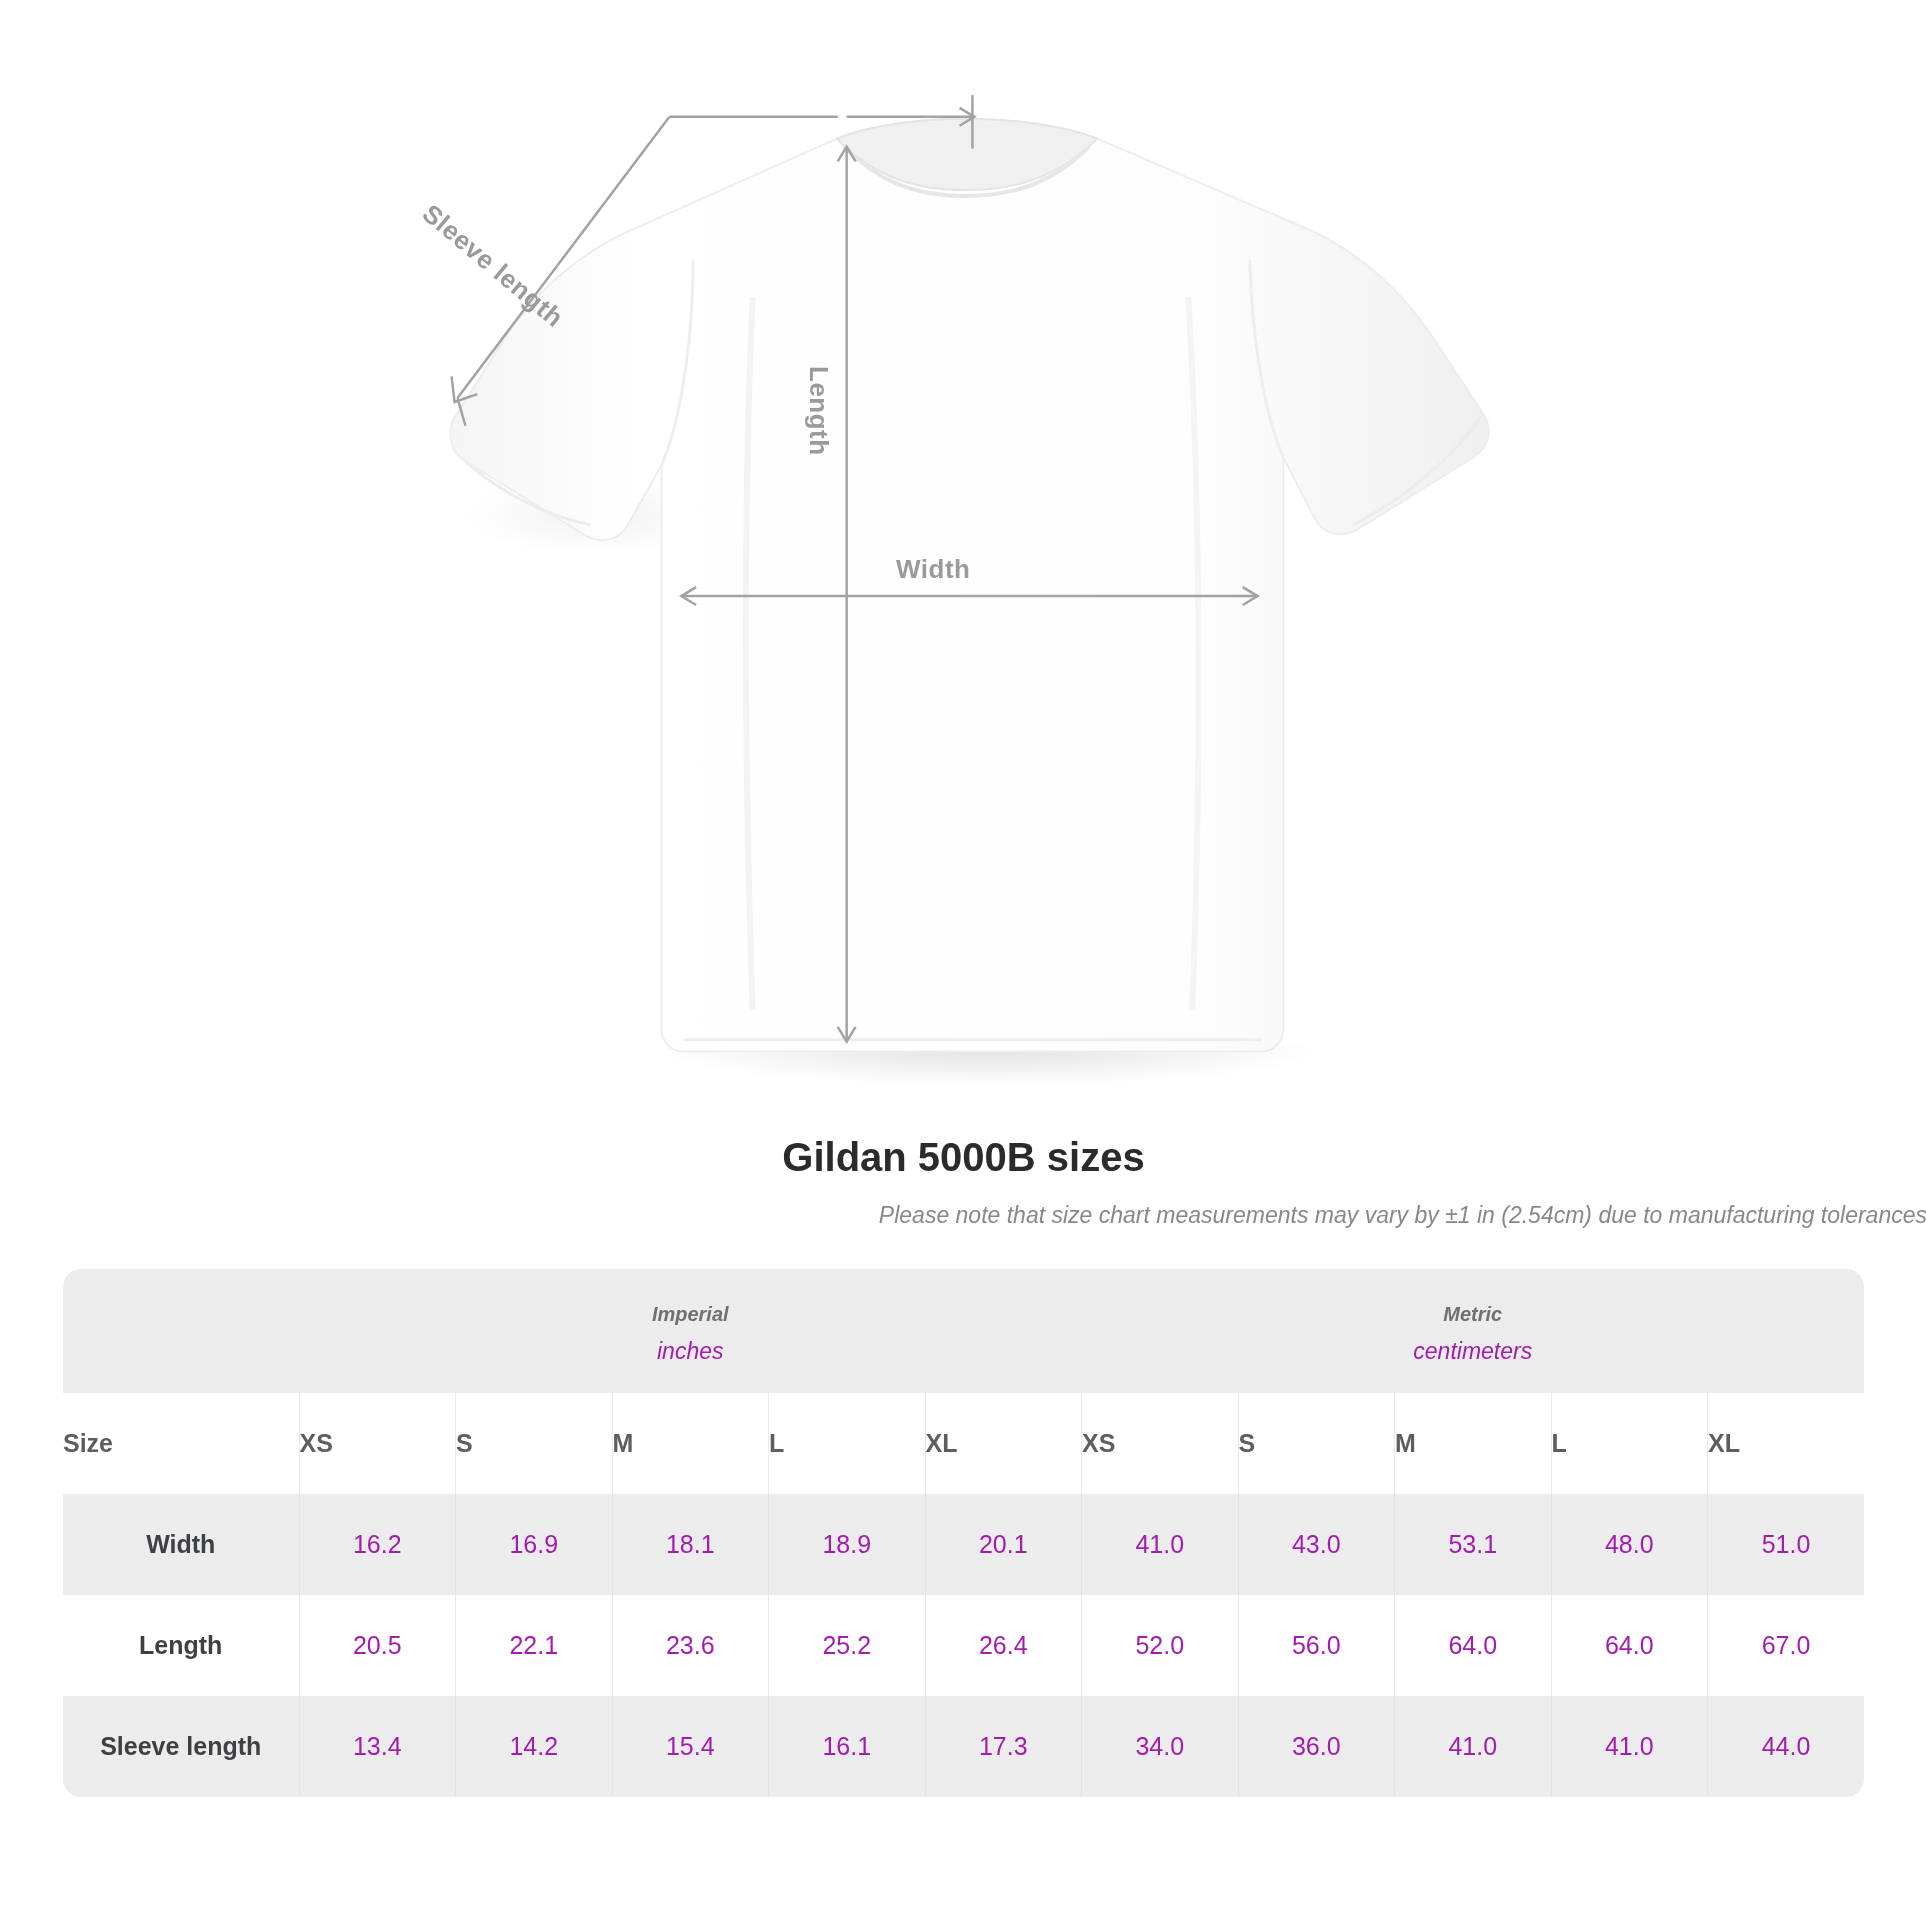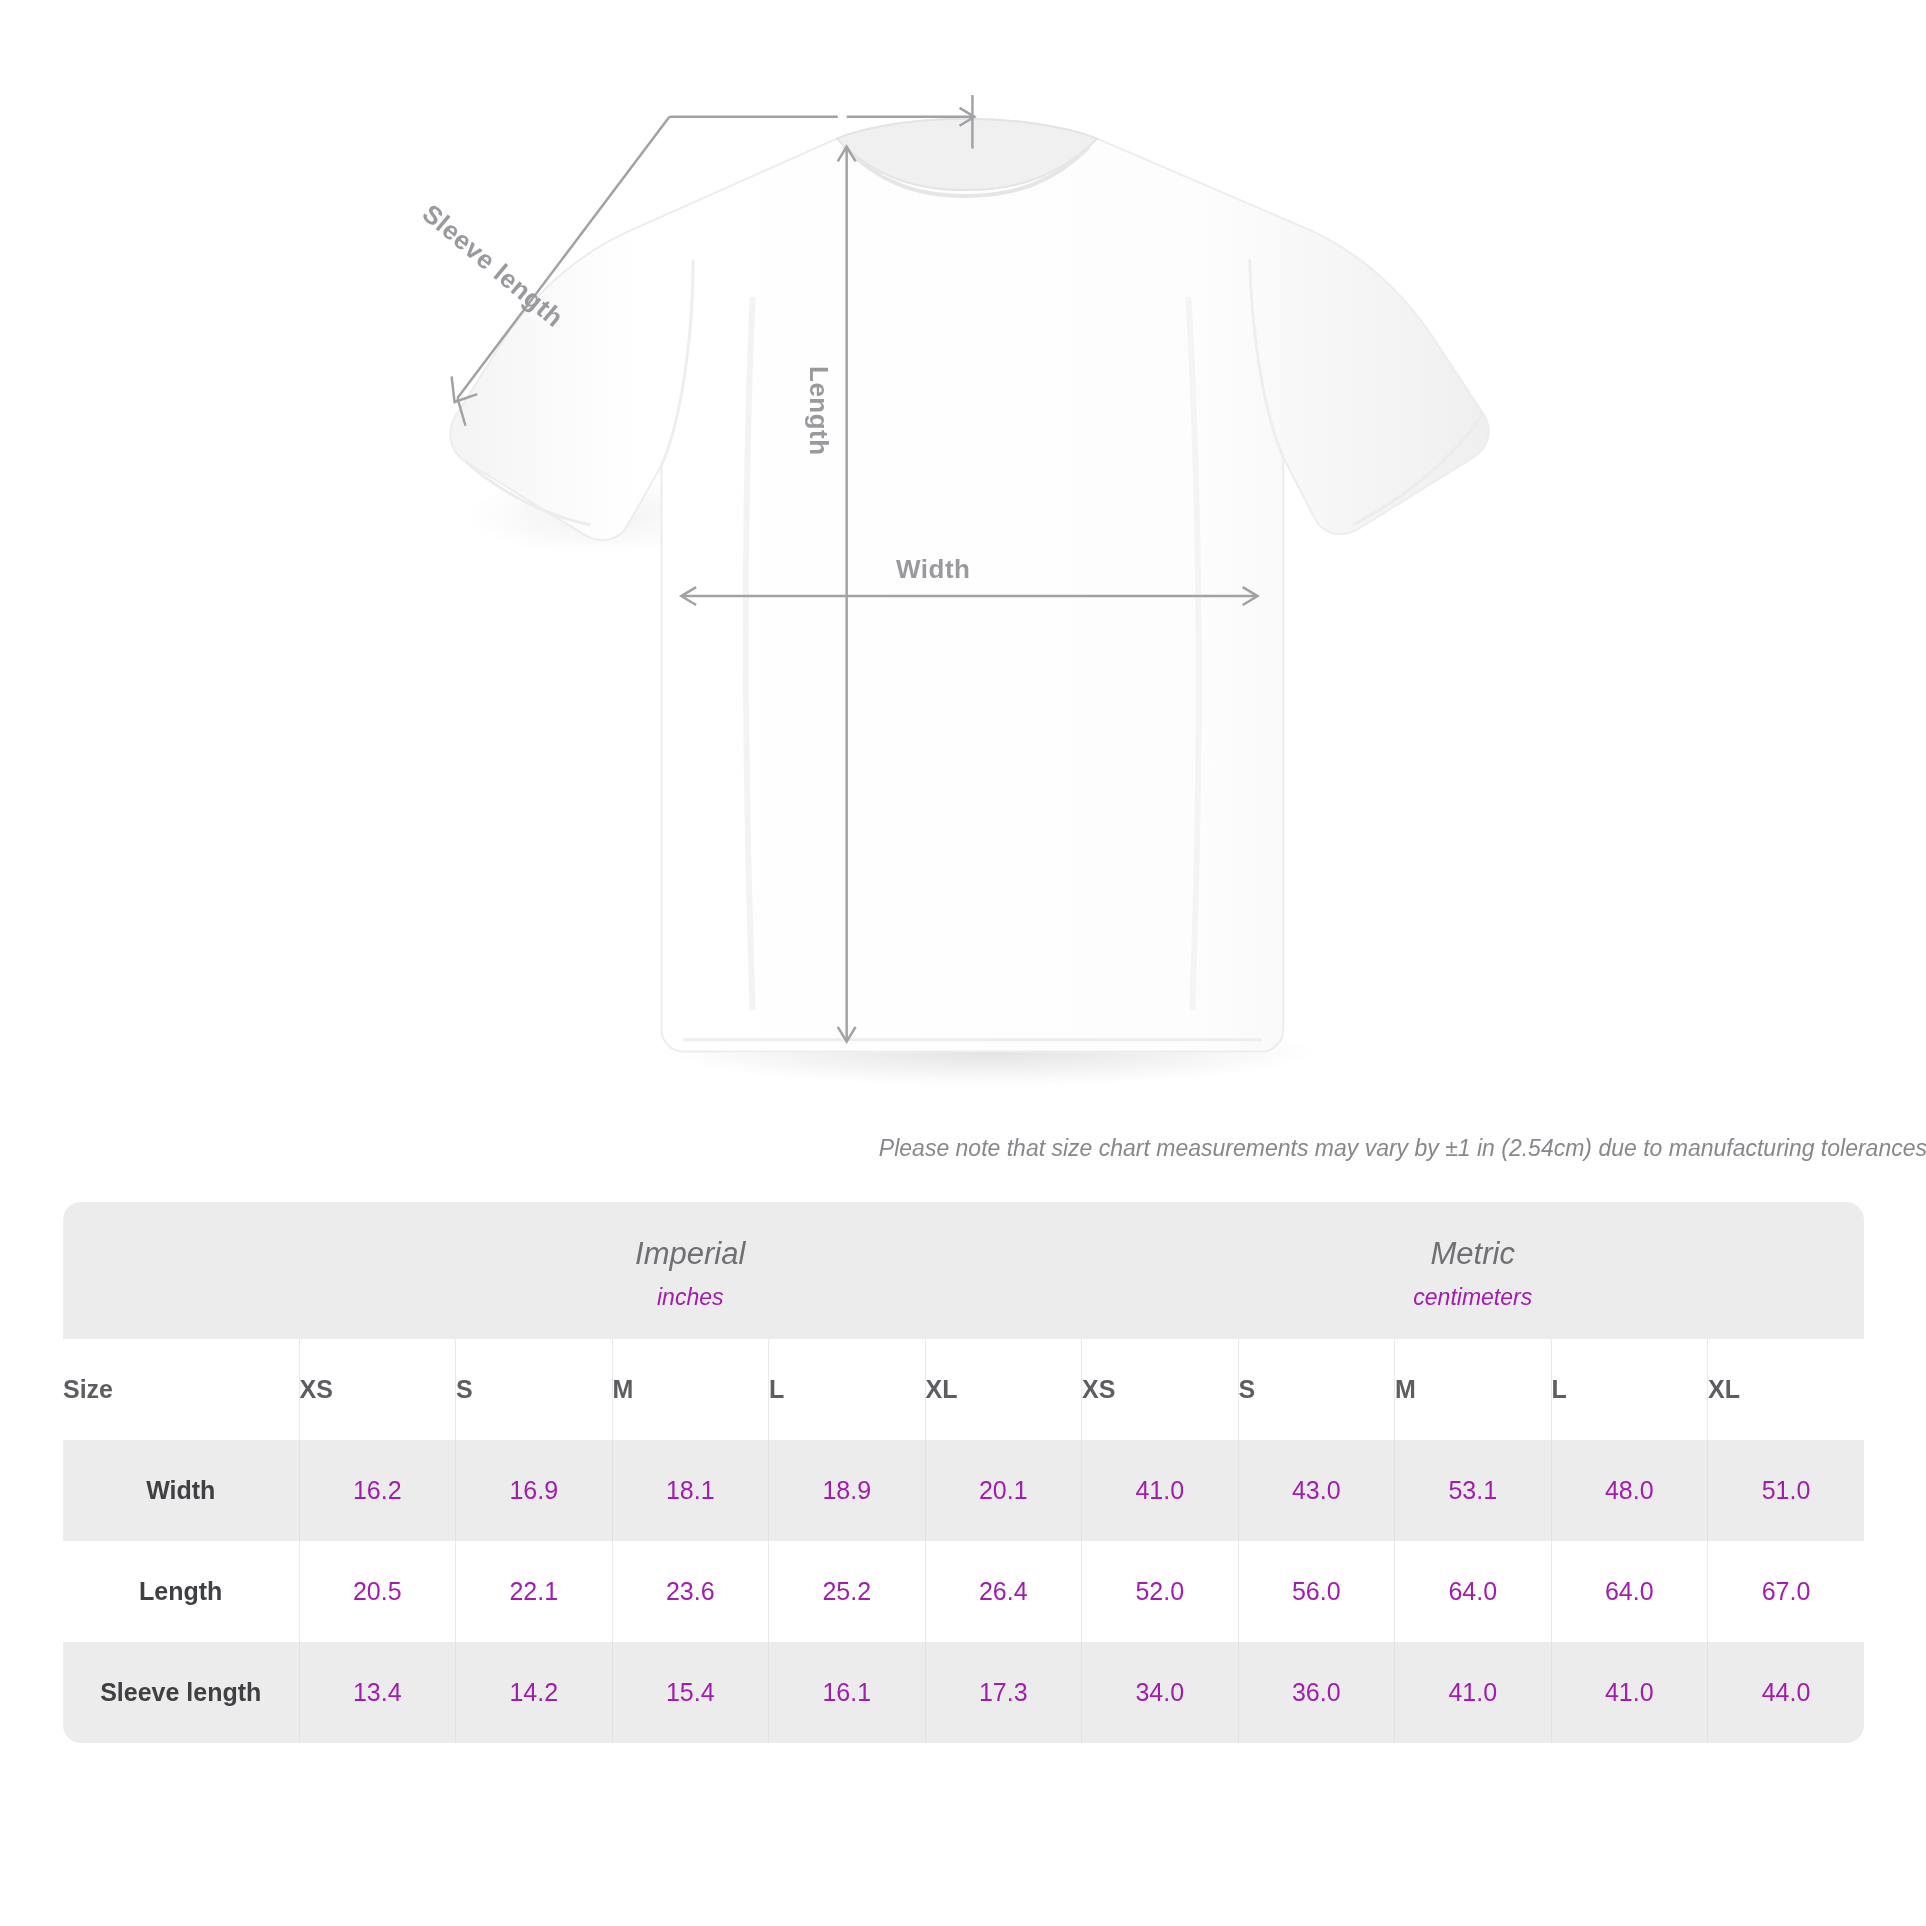--- a/index.html
+++ b/index.html
@@ -93,23 +93,23 @@
   }
   table.size-table col.first { width: 236px; }
 
   .unit-row td {
     background: #ececec;
     text-align: center;
     padding: 34px 0 28px 0;
     vertical-align: middle;
   }
   .unit-name {
-    font-size: 31px;
+    font-size: 20px;
     font-style: italic;
-    font-weight: normal;
+    font-weight: bold;
     color: #6e7073;
     display: block;
   }
   .unit-sub {
     font-size: 23px;
     font-style: italic;
     color: #a21caf;
     display: block;
     margin-top: 12px;
   }
@@ -224,20 +224,21 @@
 
       <line x1="462" y1="402" x2="470" y2="430" stroke="#a2a2a6" stroke-width="2.5"></line>
     </svg>
 
     <div class="dim-label" id="label-width">Width</div>
     <div class="dim-label" id="label-length">Length</div>
     <div class="dim-label" id="label-sleeve">Sleeve length</div>
   </div>
 
   <div class="title-block">
+    <h1 class="chart-title">Gildan 5000B sizes</h1>
     <p class="chart-note">Please note that size chart measurements may vary by ±1 in (2.54cm) due to manufacturing tolerances</p>
   </div>
 
   <div class="table-wrap">
     <table class="size-table">
       <colgroup>
         <col class="first">
         <col>
           <col>
           <col>

